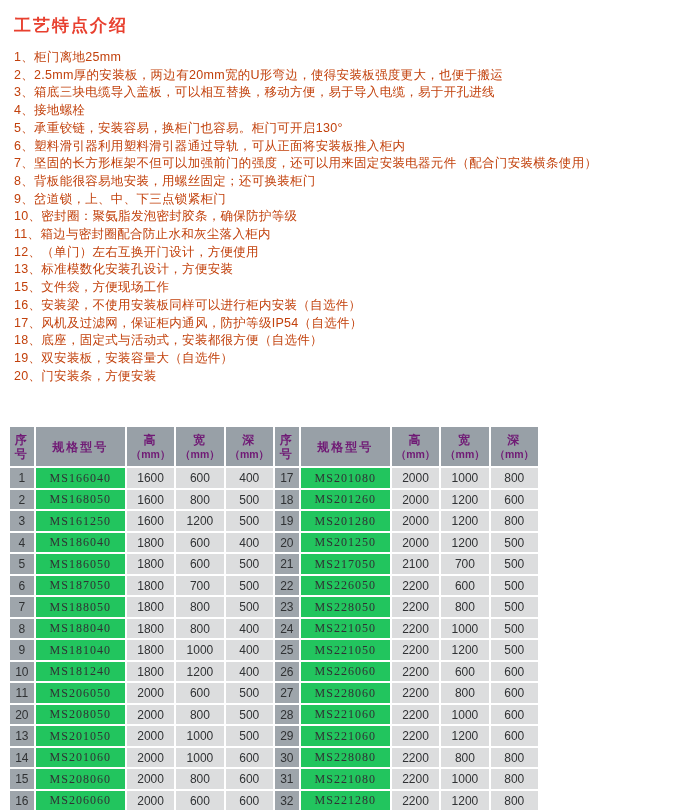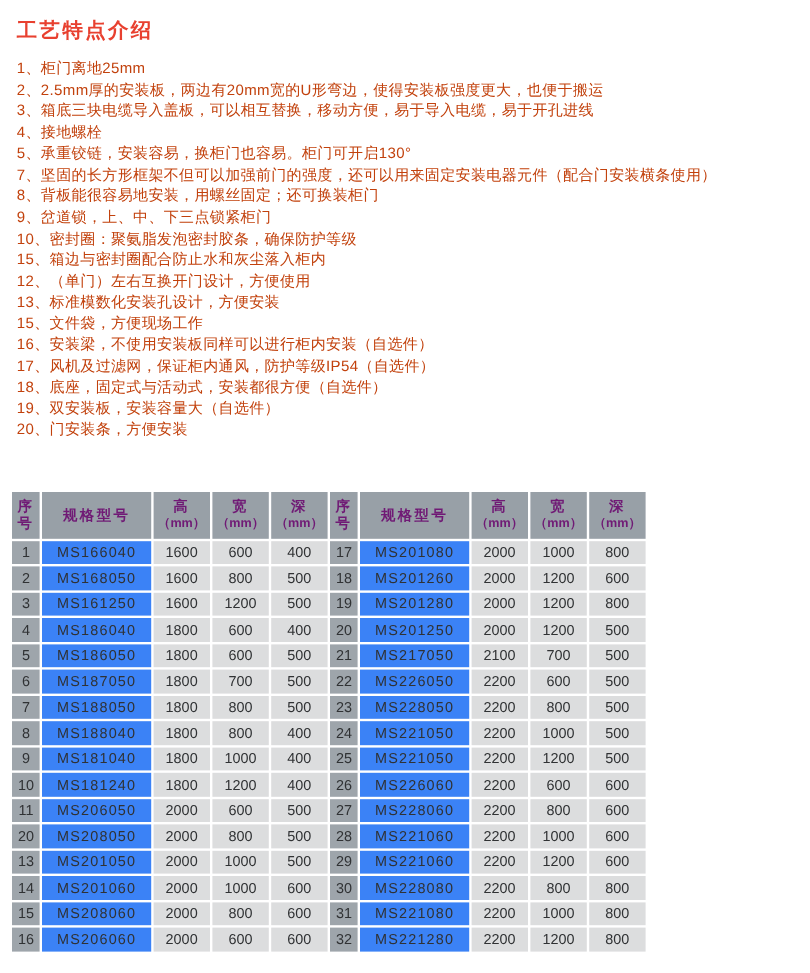--- a/index.html
+++ b/index.html
@@ -55,40 +55,41 @@
   }
   table.spec td{
     font-size:12px;
     height:17.5px;
     color:#303234;
   }
   .c-idx{width:32px;}
   .c-model{width:122px;}
   .c-num{width:53px;}
   td.c-idx{background:#9ea5ab;}
-  td.c-model{background:#3b82f6;letter-spacing:1px;}
+  td.c-model{background:#22c55e;letter-spacing:1px;font-family:Liberation Serif, serif;}
   td.c-num{background:#dcddde;}
 </style>
 </head>
 <body>
 
 <div class="page">
   <div class="text-block">
     <div class="title">工艺特点介绍</div>
     <div id="features">
         <div class="feature-item">1、柜门离地25mm</div>
         <div class="feature-item">2、2.5mm厚的安装板，两边有20mm宽的U形弯边，使得安装板强度更大，也便于搬运</div>
         <div class="feature-item">3、箱底三块电缆导入盖板，可以相互替换，移动方便，易于导入电缆，易于开孔进线</div>
         <div class="feature-item">4、接地螺栓</div>
         <div class="feature-item">5、承重铰链，安装容易，换柜门也容易。柜门可开启130°</div>
+        <div class="feature-item">6、塑料滑引器利用塑料滑引器通过导轨，可从正面将安装板推入柜内</div>
         <div class="feature-item">7、坚固的长方形框架不但可以加强前门的强度，还可以用来固定安装电器元件（配合门安装横条使用）</div>
         <div class="feature-item">8、背板能很容易地安装，用螺丝固定；还可换装柜门</div>
         <div class="feature-item">9、岔道锁，上、中、下三点锁紧柜门</div>
         <div class="feature-item">10、密封圈：聚氨脂发泡密封胶条，确保防护等级</div>
-        <div class="feature-item">15、箱边与密封圈配合防止水和灰尘落入柜内</div>
+        <div class="feature-item">11、箱边与密封圈配合防止水和灰尘落入柜内</div>
         <div class="feature-item">12、（单门）左右互换开门设计，方便使用</div>
         <div class="feature-item">13、标准模数化安装孔设计，方便安装</div>
         <div class="feature-item">15、文件袋，方便现场工作</div>
         <div class="feature-item">16、安装梁，不使用安装板同样可以进行柜内安装（自选件）</div>
         <div class="feature-item">17、风机及过滤网，保证柜内通风，防护等级IP54（自选件）</div>
         <div class="feature-item">18、底座，固定式与活动式，安装都很方便（自选件）</div>
         <div class="feature-item">19、双安装板，安装容量大（自选件）</div>
         <div class="feature-item">20、门安装条，方便安装</div>
       </div>
   </div>

